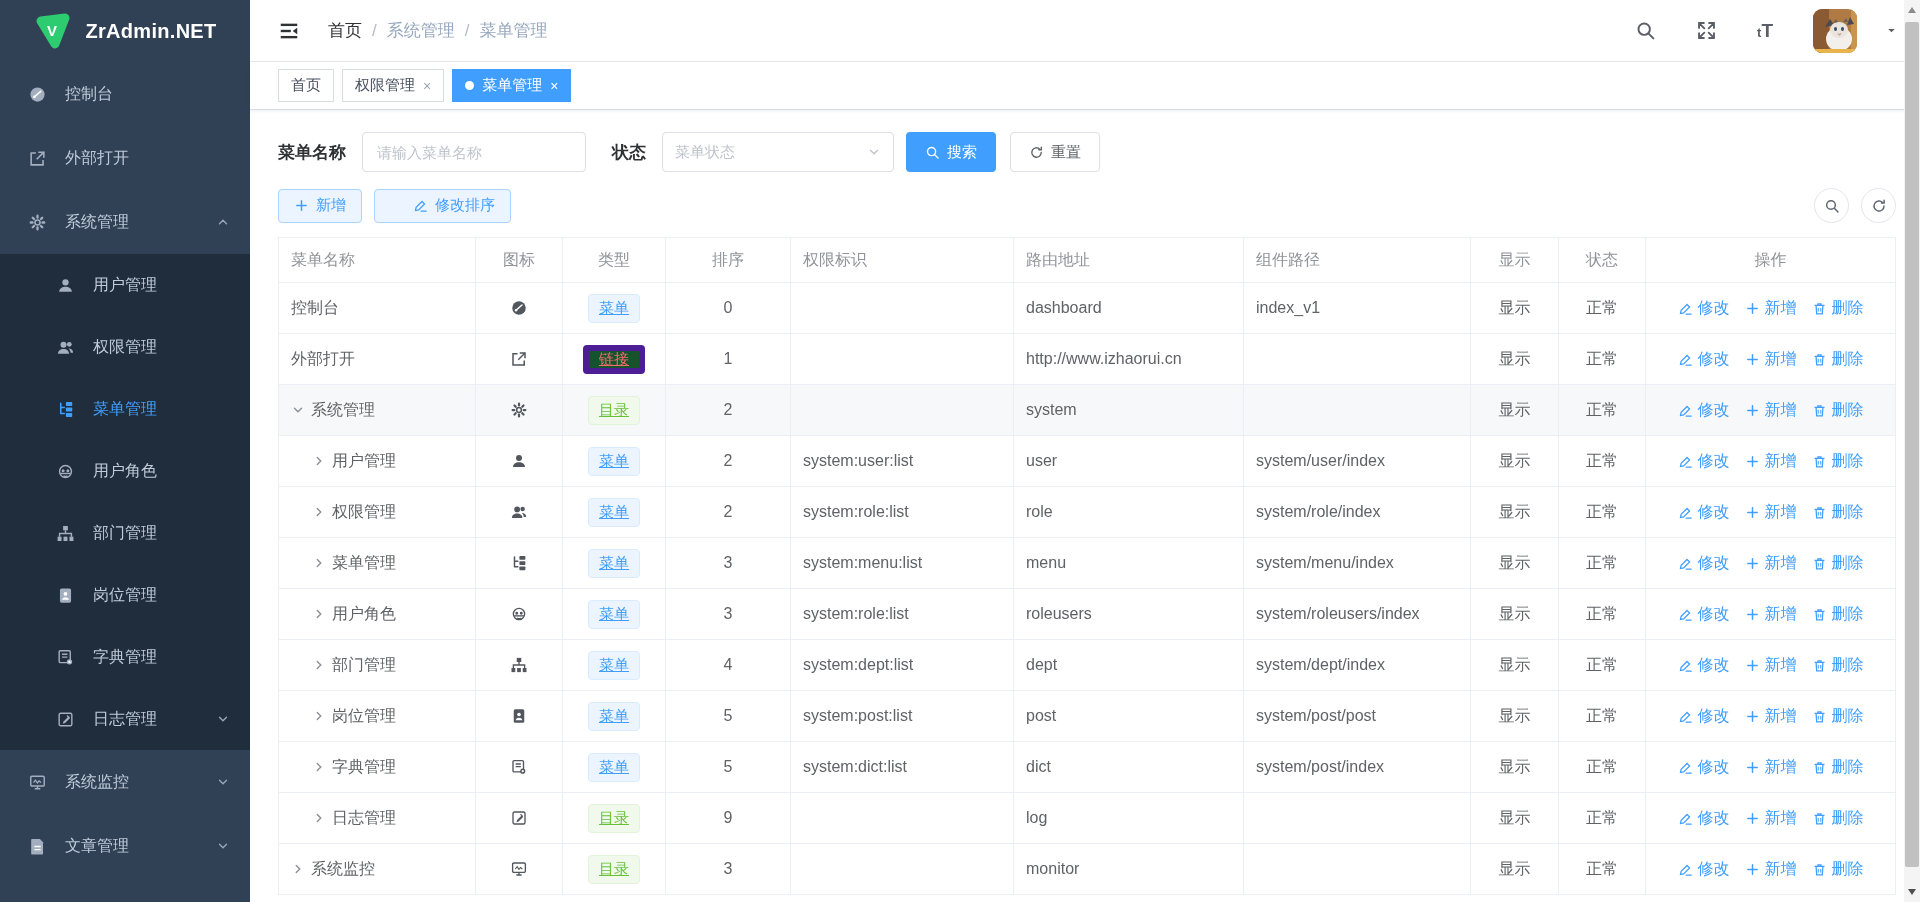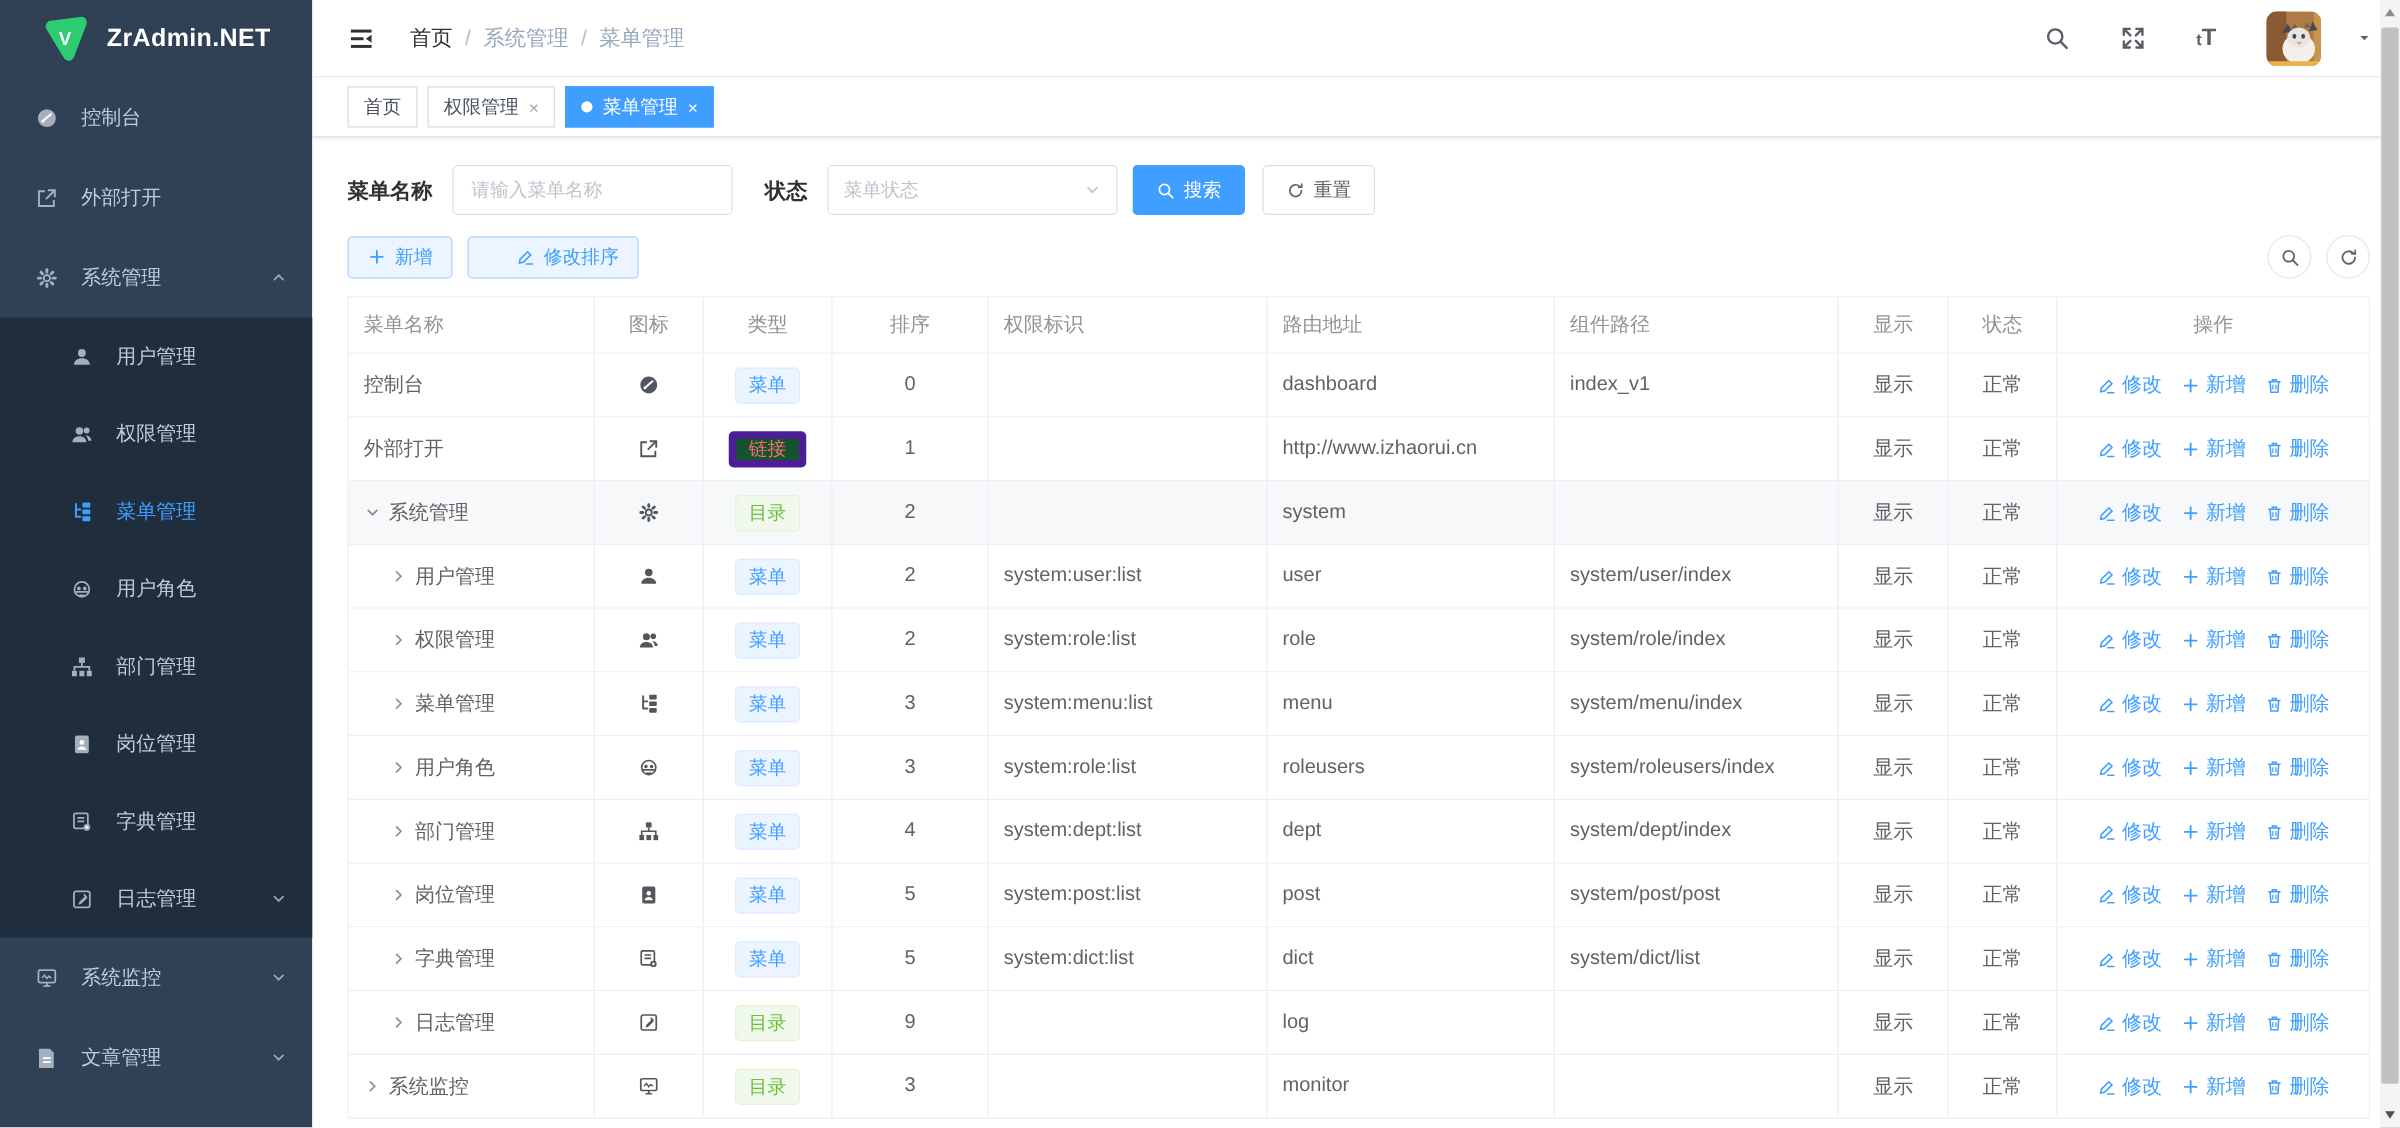--- a/index.html
+++ b/index.html
@@ -81,21 +81,21 @@
   .t-row.body { height:51px; color:#606266; }
   .t-row.hl { background:#f7f8fa; }
   .t-cell { display:flex; align-items:center; padding:0 12px; border-right:1px solid #ebeef5; overflow:hidden; white-space:nowrap; }
   .t-cell:last-child { border-right:none; }
   .t-cell.center { justify-content:center; }
   .c0{width:197px}.c1{width:87px}.c2{width:103px}.c3{width:125px}.c4{width:223px}
   .c5{width:230px}.c6{width:227px}.c7{width:88px}.c8{width:87px}.c9{flex:1}
   .indent { display:inline-block; width:21px; flex:0 0 21px; }
   .exp-icon { width:14px; height:14px; color:#8a9099; margin-right:6px; flex:0 0 14px; }
   .row-icon { width:18px; height:18px; color:#52575e; }
-  .el-tag { display:inline-flex; align-items:center; height:29px; padding:0 10px; border-radius:4px; font-size:15px; }
+  .el-tag { display:inline-flex; align-items:center; height:29px; padding:0 10px; border-radius:4px; font-size:15px;text-decoration:underline; }
   .tag-blue { background:#ecf5ff; border:1px solid #d9ecff; color:#409eff; }
   .tag-red { background:#14532d; border:6px solid #4c1d95; color:#f56c6c; }
   .tag-green { background:#f0f9eb; border:1px solid #e1f3d8; color:#67c23a; }
   .op-link { display:inline-flex; align-items:center; gap:5px; color:#409eff; font-size:16px; cursor:pointer; text-decoration:none; }
   .op-link + .op-link { margin-left:15px; }
   .op-link svg { width:15px; height:15px; }
 
   
   .scrollbar { position:fixed; top:0; right:0; width:16px; height:902px; background:#f4f4f4; z-index:50; }
   .sb-arrow { position:absolute; left:0; width:16px; height:16px; display:flex; align-items:center; justify-content:center; }
@@ -850,21 +850,21 @@
                 <svg class="row-icon">
                   <use href="#i-dict"></use>
                 </svg>
               </div>
               <div class="t-cell c2 center">
                 <span class="el-tag tag-blue">菜单</span>
               </div>
               <div class="t-cell c3 center">5</div>
               <div class="t-cell c4">system:dict:list</div>
               <div class="t-cell c5">dict</div>
-              <div class="t-cell c6">system/dict/list</div>
+              <div class="t-cell c6">system/post/index</div>
               <div class="t-cell c7 center">显示</div>
               <div class="t-cell c8 center">正常</div>
               <div class="t-cell c9 center">
                 <a class="op-link">
                   <svg>
                     <use href="#i-edit"></use>
                   </svg>
                   <span>修改</span>
                 </a>
                 <a class="op-link">

